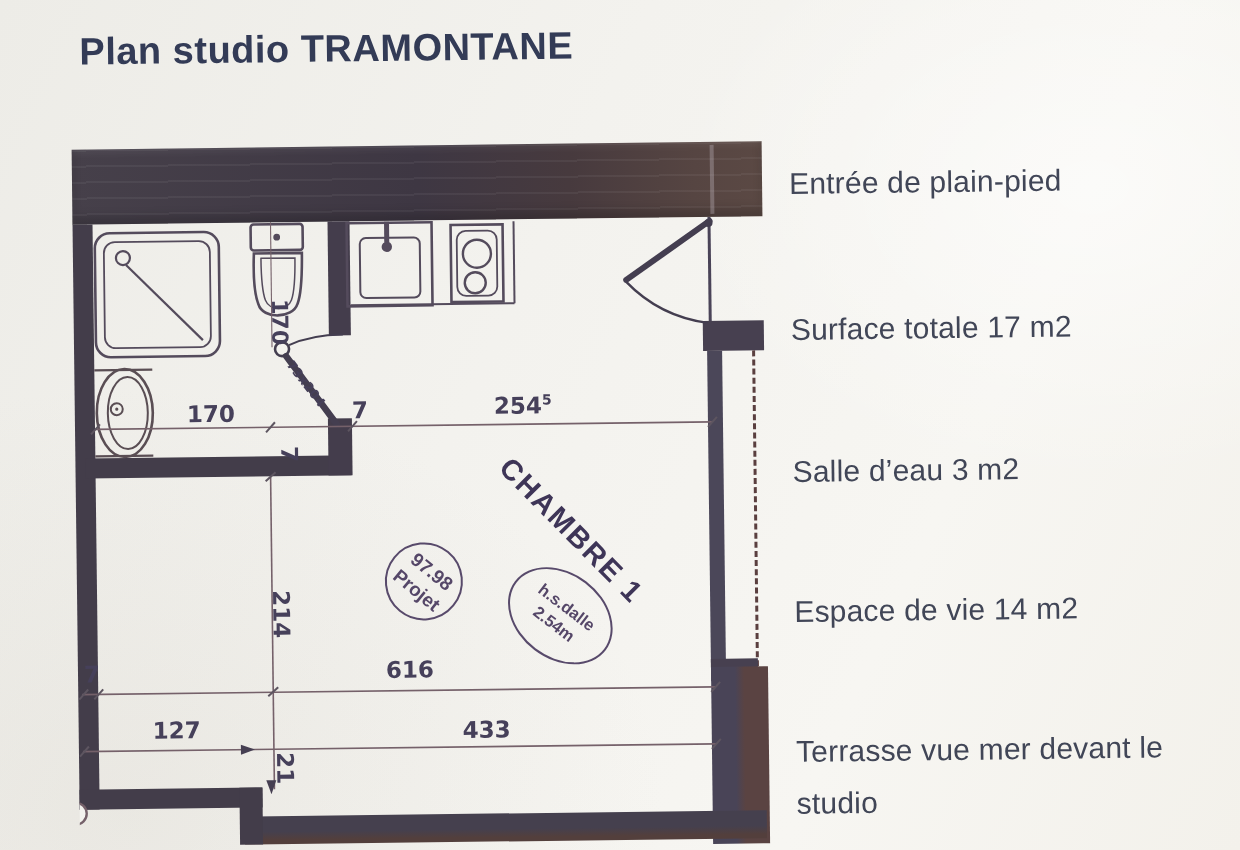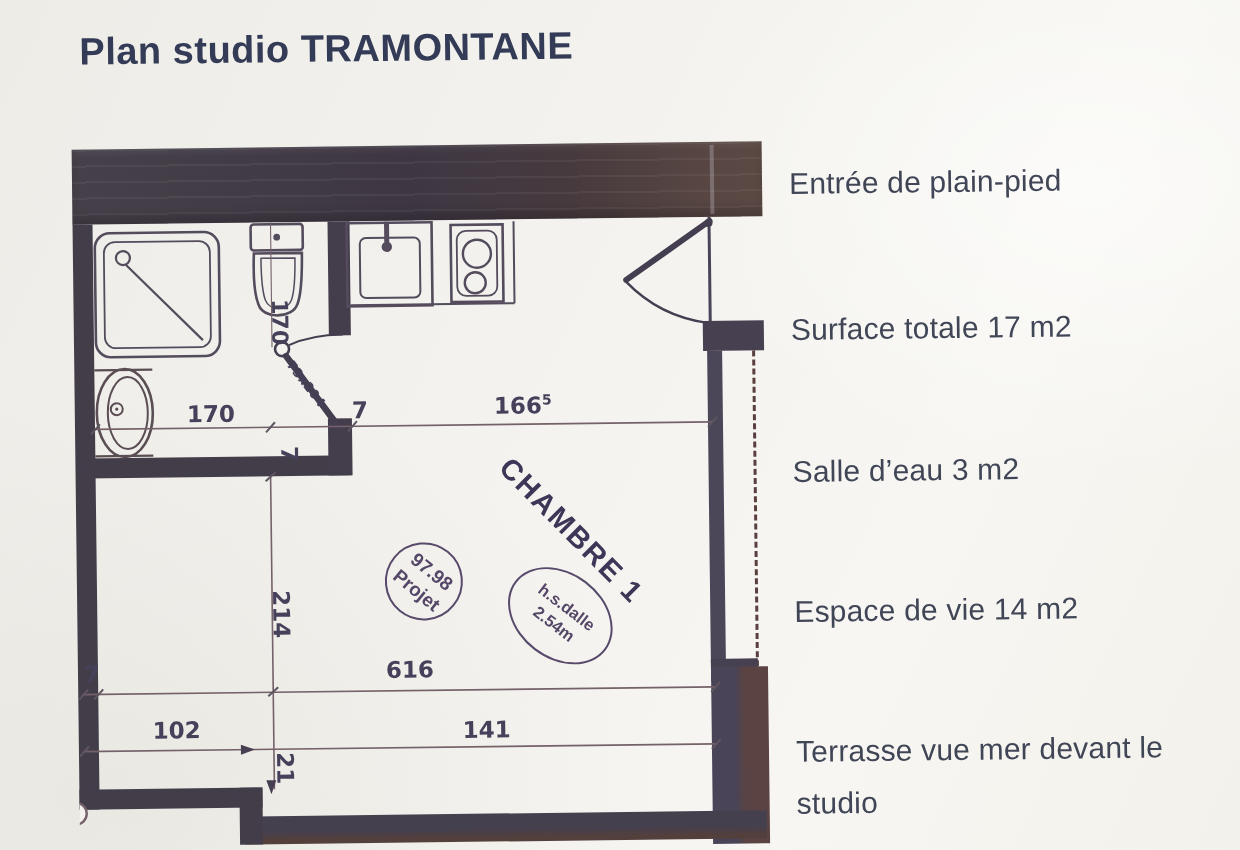--- a/index.html
+++ b/index.html
@@ -188,29 +188,29 @@
       </g>
 
       <g fill="#463f52">
         <polygon points="162,600 176,605 162,610"></polygon>
         <polygon points="187,636 197,636 192,650"></polygon>
       </g>
     </svg>
 
     <div class="dim" style="left:136px;top:269px;">170</div>
     <div class="dim" style="left:285px;top:267px;">7</div>
-    <div class="dim" style="left:448px;top:264px;"><span>166</span><sup>5</sup></div>
+    <div class="dim" style="left:448px;top:264px;"><span>254</span><sup>5</sup></div>
     <div class="dim rot90" style="left:206px;top:178px;font-size:22px;">170</div>
     <div class="dim dim-door" style="left:232px;top:240px;">73x204</div>
     <div class="dim rot90" style="left:214px;top:310px;">7</div>
     <div class="dim rot90" style="left:204px;top:470px;">214</div>
     <div class="dim" style="left:14px;top:528px;">7</div>
     <div class="dim" style="left:332px;top:527px;">616</div>
-    <div class="dim" style="left:98px;top:585px;">102</div>
-    <div class="dim" style="left:408px;top:588px;">141</div>
+    <div class="dim" style="left:98px;top:585px;">127</div>
+    <div class="dim" style="left:408px;top:588px;">433</div>
     <div class="dim rot90" style="left:206px;top:624px;">21</div>
 
     <div class="room-label">CHAMBRE 1</div>
 
     <div class="stamp stamp-project">
       <div>97.98</div>
       <div>Projet</div>
     </div>
     <div class="stamp stamp-ceiling">
       <div>h.s.dalle</div>

